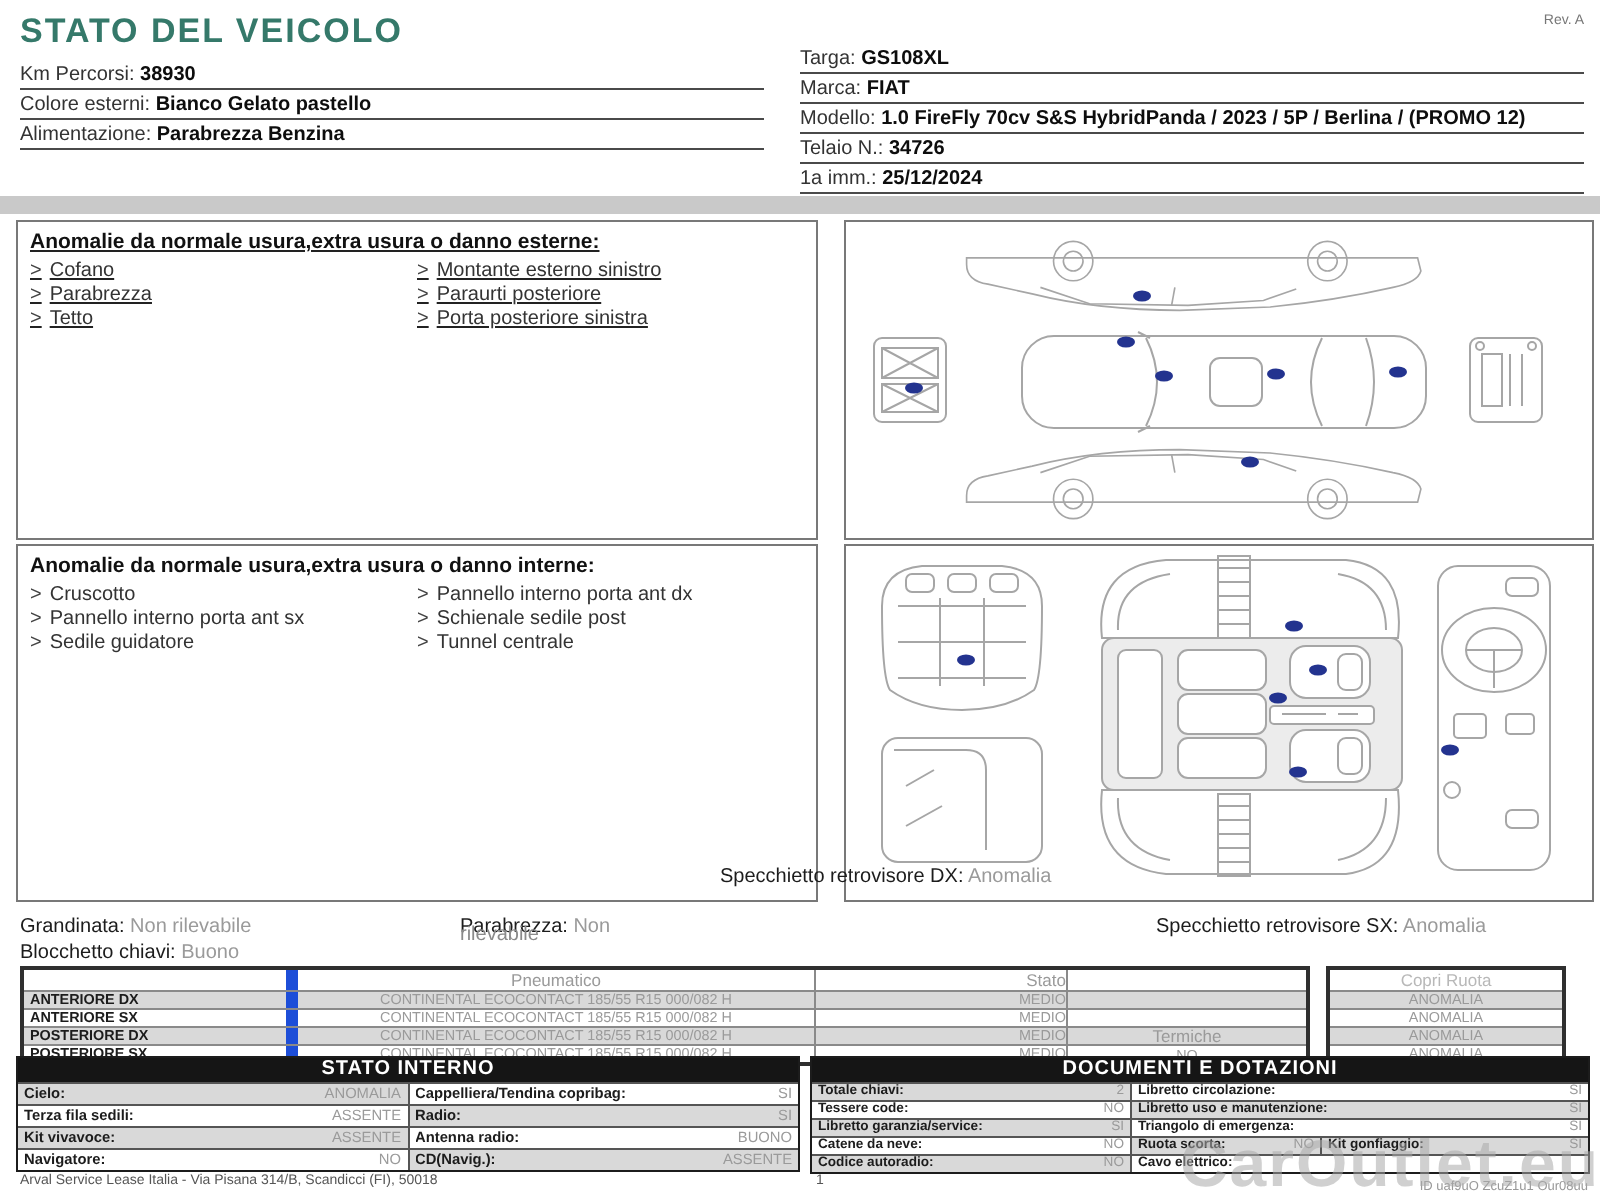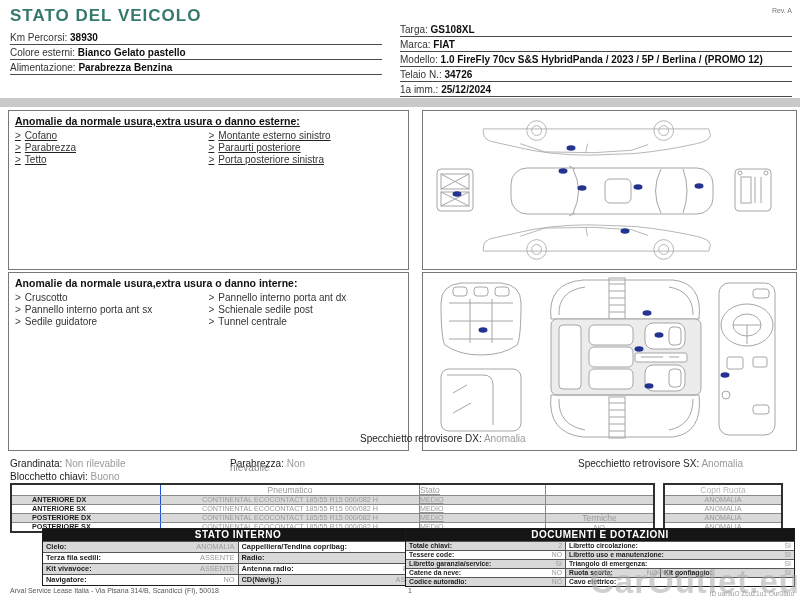--- a/index.html
+++ b/index.html
@@ -38,30 +38,30 @@
   .c-dx{left:360px;top:433px;text-align:center;}
   .c-sx{left:578px;top:458px;}
   .c-blocchetto{left:10px;top:471px;}
 
   
   .tire-table{position:absolute;left:10px;top:483px;width:645px;border:2px solid #2f2f2f;font-size:7.2px;box-sizing:border-box;}
   .copri-table{position:absolute;left:663px;top:483px;width:120px;border:2px solid #2f2f2f;font-size:7.2px;box-sizing:border-box;}
   .tt-head{display:flex;height:10px;line-height:10px;color:#b8b8b8;font-size:8.5px;}
   .tt-row{display:flex;height:8px;line-height:8px;border-top:1px solid #8a8a8a;}
   .tt-row.alt, .ct-row.alt{background:var(--row-shade,#d9d9d9);}
-  .tt-c1{width:128px;font-weight:bold;color:#1c1c1c;padding-left:20px;border-right:1px solid #1d4ed8;overflow:hidden;}
+  .tt-c1{width:128px;font-weight:bold;color:#1c1c1c;padding-left:3px;border-right:6px solid #1d4ed8;overflow:hidden;}
   .tt-c2{width:258px;text-align:center;color:#9a9a9a;border-right:1px solid #8a8a8a;overflow:hidden;}
-  .tt-c3{width:125px;text-align:left;color:#9a9a9a;border-right:1px solid #8a8a8a;text-decoration:underline;}
+  .tt-c3{width:125px;text-align:right;color:#9a9a9a;border-right:1px solid #8a8a8a;}
   .tt-c4{flex:1;text-align:center;color:#9a9a9a;margin-top:28px;}
   .ct-head{height:10px;line-height:10px;text-align:center;color:#b8b8b8;font-size:8.5px;}
   .ct-row{height:8px;line-height:8px;text-align:center;color:#9a9a9a;border-top:1px solid #8a8a8a;}
 
   
   .bt{position:absolute;top:528px;border:1px solid #1c1c1c;box-sizing:border-box;background:#fff;}
-  .bt-stato{left:8px;width:392px;margin-left:34px;}
+  .bt-stato{left:8px;width:392px;}
   .bt-docs{left:405px;width:390px;}
   .bt-head{background:var(--bar-color,#151515);color:#fff;font-weight:bold;text-align:center;
            font-size:10px;height:12px;line-height:12px;letter-spacing:.5px;}
   .bt-row{display:flex;border-top:1px solid #555;}
   .bt-stato .bt-row{height:10px;line-height:10px;font-size:7.4px;}
   .bt-docs .bt-row{height:8px;line-height:8px;font-size:6.8px;}
   .kv{display:flex;flex:1;border-right:1px solid #555;padding:0 3px;box-sizing:border-box;overflow:hidden;}
   .kv:last-child{border-right:none;}
   .kv.shaded{background:var(--row-shade,#d9d9d9);}
   .kv-label{font-weight:bold;color:#1c1c1c;flex:1;white-space:nowrap;overflow:hidden;}

